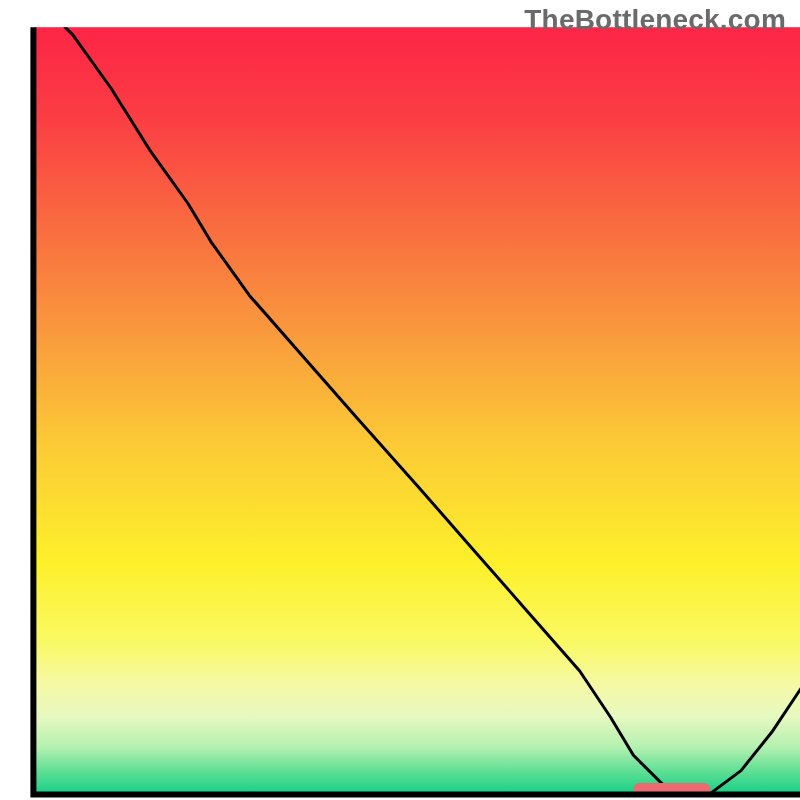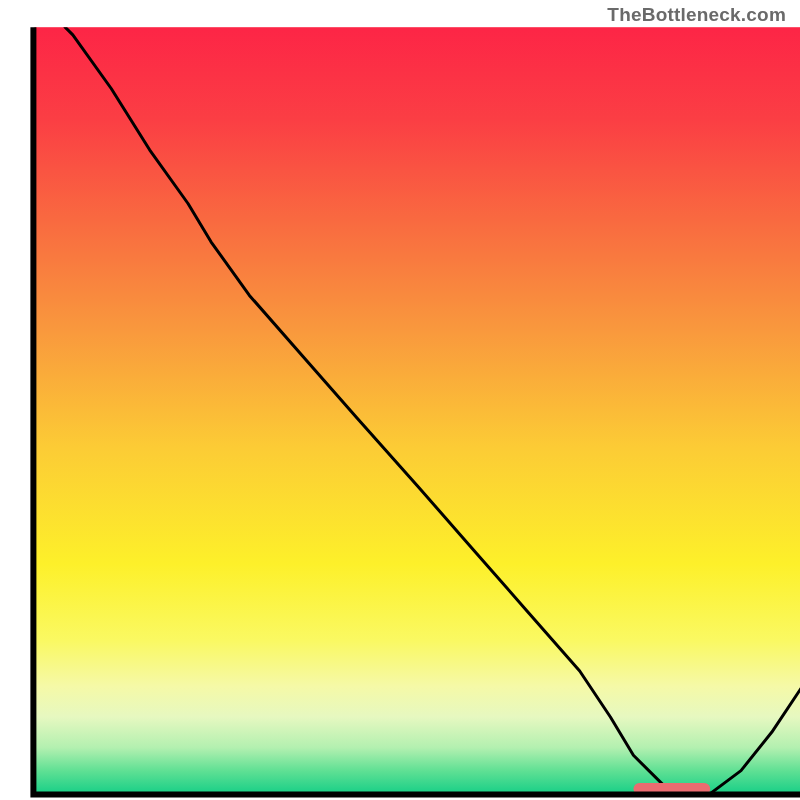--- a/index.html
+++ b/index.html
@@ -14,21 +14,21 @@
   .wrap {
     position: relative;
     width: 800px;
     height: 800px;
     background: #ffffff;
   }
   .watermark {
     position: absolute;
     top: 4px;
     right: 14px;
-    font-size: 19px;
+    font-size: 28px;
     font-weight: 600;
     color: #6a6a6a;
     letter-spacing: 0.2px;
   }
   svg {
     display: block;
   }
 </style>
 </head>
 <body>

